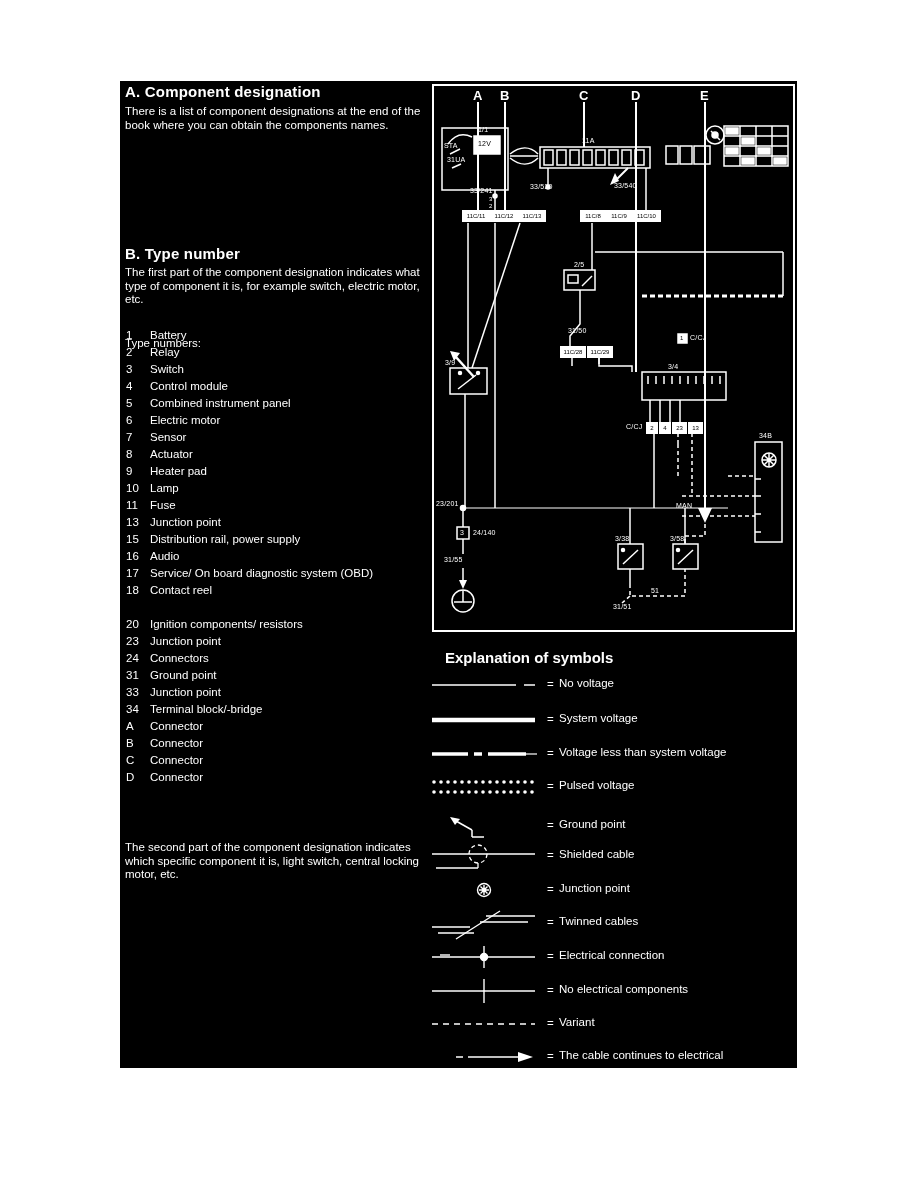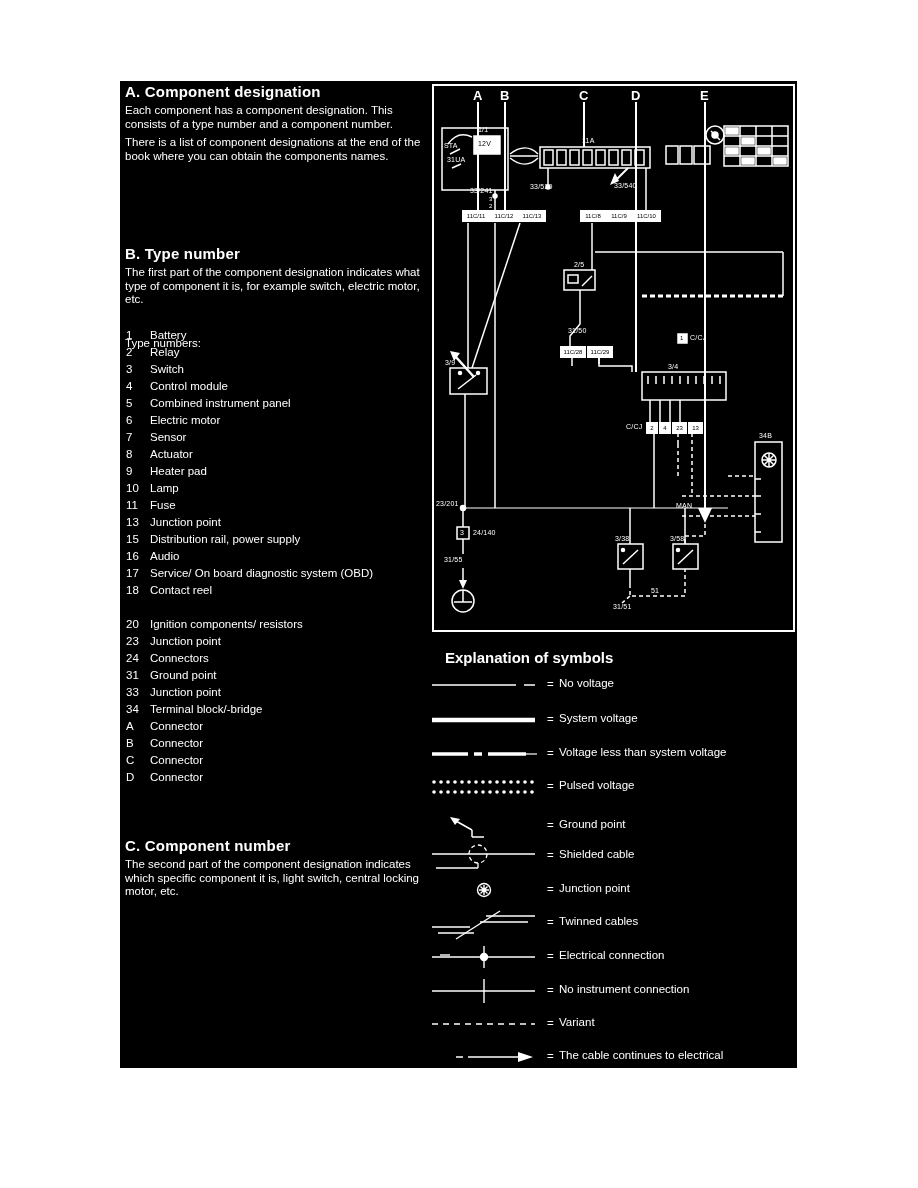--- a/index.html
+++ b/index.html
@@ -28,21 +28,20 @@
   .leg-lab{position:absolute;left:129px;top:7px;font-size:11.5px;white-space:nowrap;}
 </style>
 </head>
 <body>
 
 <div id="page">
   <div id="scan">
 
     <div class="abs" style="left:5px;top:2px;">
       <h2 class="sec">A. Component designation</h2>
-      <p class="body" style="margin-top:4px;">Each component has a component designation. This consists of a type number and a component number.</p>
       <p class="body" style="margin-top:5px;">There is a list of component designations at the end of the book where you can obtain the components names.</p>
     </div>
 
     <div class="abs" style="left:5px;top:164px;">
       <h2 class="sec">B. Type number</h2>
       <p class="body" style="margin-top:4px;">The first part of the component designation indicates what type of component it is, for example switch, electric motor, etc.</p>
       <p class="body" style="margin-top:30px;">Type numbers:</p>
     </div>
 
     <div class="abs" style="left:0;top:248px;width:325px;height:452px;">
@@ -146,21 +145,20 @@
           <span class="tn-num">C</span>
           <span class="tn-lab">Connector</span>
         </div>
       <div class="tn-row" style="top:442px">
           <span class="tn-num">D</span>
           <span class="tn-lab">Connector</span>
         </div>
     </div>
 
     <div class="abs" style="left:5px;top:756px;">
-      <h2 class="sec">C. Component number</h2>
       <p class="body" style="margin-top:4px;">The second part of the component designation indicates which specific component it is, light switch, central locking motor, etc.</p>
     </div>
 
     <div id="diagram">
       <svg width="363" height="549" viewBox="0 0 363 549">
         <g stroke="#ffffff" fill="none" stroke-width="1.5">
           <rect x="1" y="1" width="361" height="546" stroke-width="2"></rect>
 
           <g stroke-width="2">
             <path d="M46 18 V126"></path>
@@ -503,21 +501,21 @@
       </div>
 
       <div class="leg-row" style="top:337px;">
         <svg class="leg-sym" width="115" height="30">
             <g stroke="#fff" stroke-width="1.4" fill="none">
               <line x1="2" y1="15" x2="105" y2="15"></line>
               <line x1="54" y1="3" x2="54" y2="27"></line>
             </g>
           </svg>
         <span class="leg-eq">=</span>
-        <span class="leg-lab">No instrument connection</span>
+        <span class="leg-lab">No electrical components</span>
       </div>
 
       <div class="leg-row" style="top:370px;">
         <svg class="leg-sym" width="115" height="30">
             <line x1="2" y1="15" x2="105" y2="15" stroke="#fff" stroke-width="1.5" stroke-dasharray="6 5"></line>
           </svg>
         <span class="leg-eq">=</span>
         <span class="leg-lab">Variant</span>
       </div>
 

